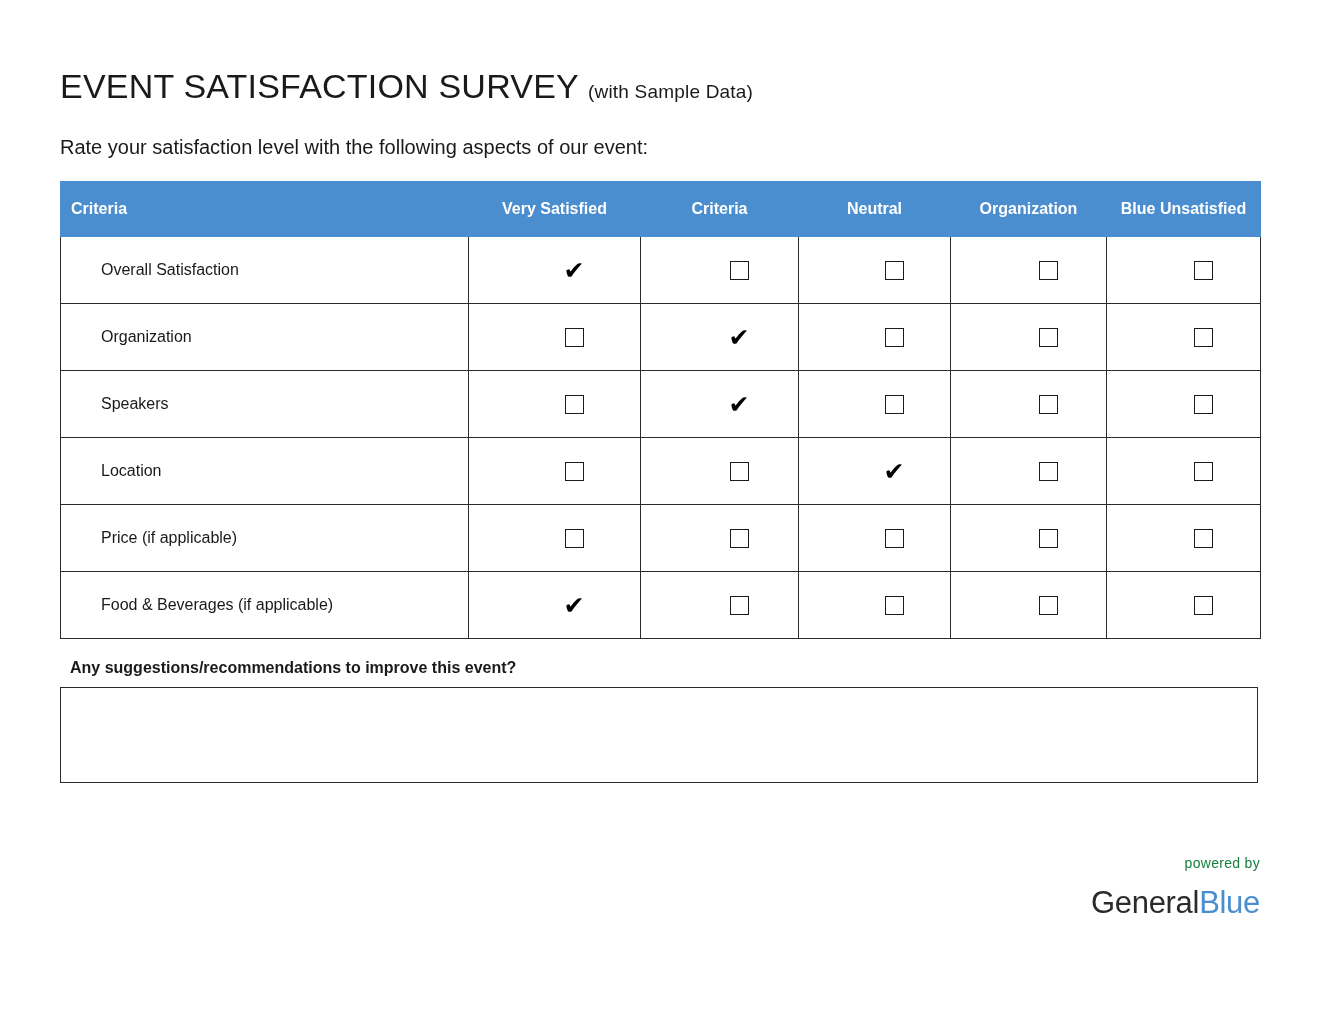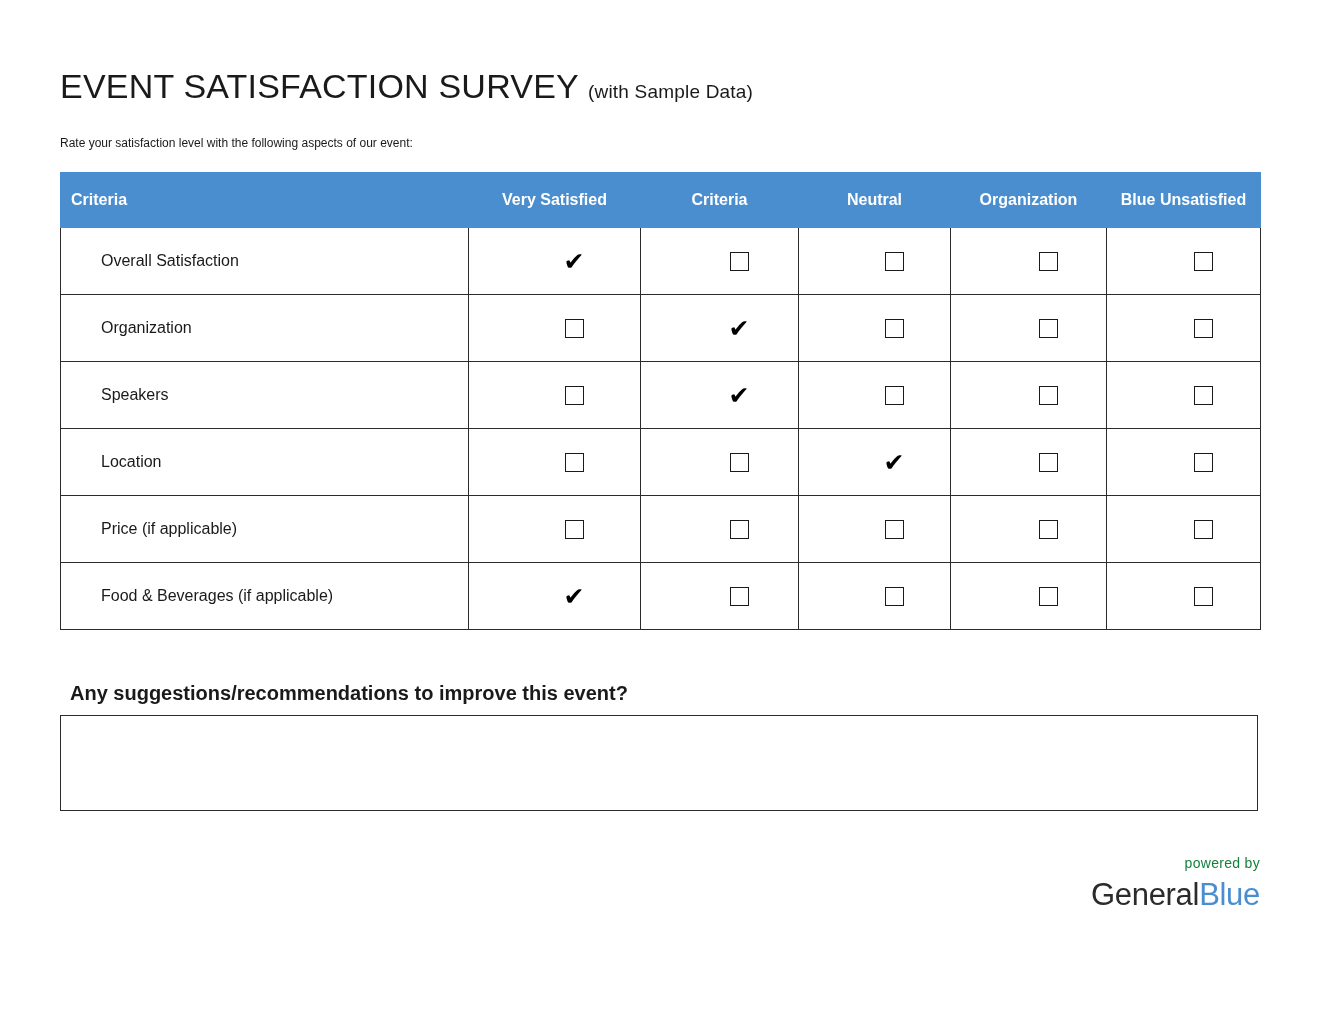--- a/index.html
+++ b/index.html
@@ -29,21 +29,21 @@
     letter-spacing: 0.2px;
     color: #1a1a1a;
     line-height: 1.1;
     white-space: nowrap;
   }
   .title .subtitle {
     font-size: 19px;
   }
   .instruction {
     margin-top: 31px;
-    font-size: 12px;
+    font-size: 20px;
     color: #1a1a1a;
   }
   table.survey {
     margin-top: 22px;
     border-collapse: collapse;
     width: 1200px;
     table-layout: fixed;
   }
   table.survey th, table.survey td {
     border: 1px solid #2b2b2b;
@@ -83,22 +83,22 @@
     vertical-align: middle;
   }
   .checkmark {
     display: inline-block;
     font-size: 25px;
     line-height: 1;
     color: #000000;
     vertical-align: middle;
   }
   .suggestion-label {
-    margin-top: 52px;
-    font-size: 20px;
+    margin-top: 20px;
+    font-size: 16px;
     font-weight: bold;
     padding-left: 10px;
   }
   .suggestion-box {
     margin-top: 10px;
     width: 1198px;
     height: 96px;
     border: 1px solid #2b2b2b;
     box-sizing: border-box;
     background: #ffffff;
@@ -109,21 +109,21 @@
     top: 855px;
     width: 300px;
     text-align: right;
   }
   .brand .powered {
     font-size: 14px;
     color: #15803d;
     letter-spacing: 0.3px;
   }
   .brand .logo {
-    margin-top: 6px;
+    margin-top: 14px;
     font-size: 31px;
     letter-spacing: -0.3px;
   }
   .brand .logo .general {
     color: #2b2b2b;
   }
   .brand .logo .blue {
     color: #4a8ed0;
   }
   

